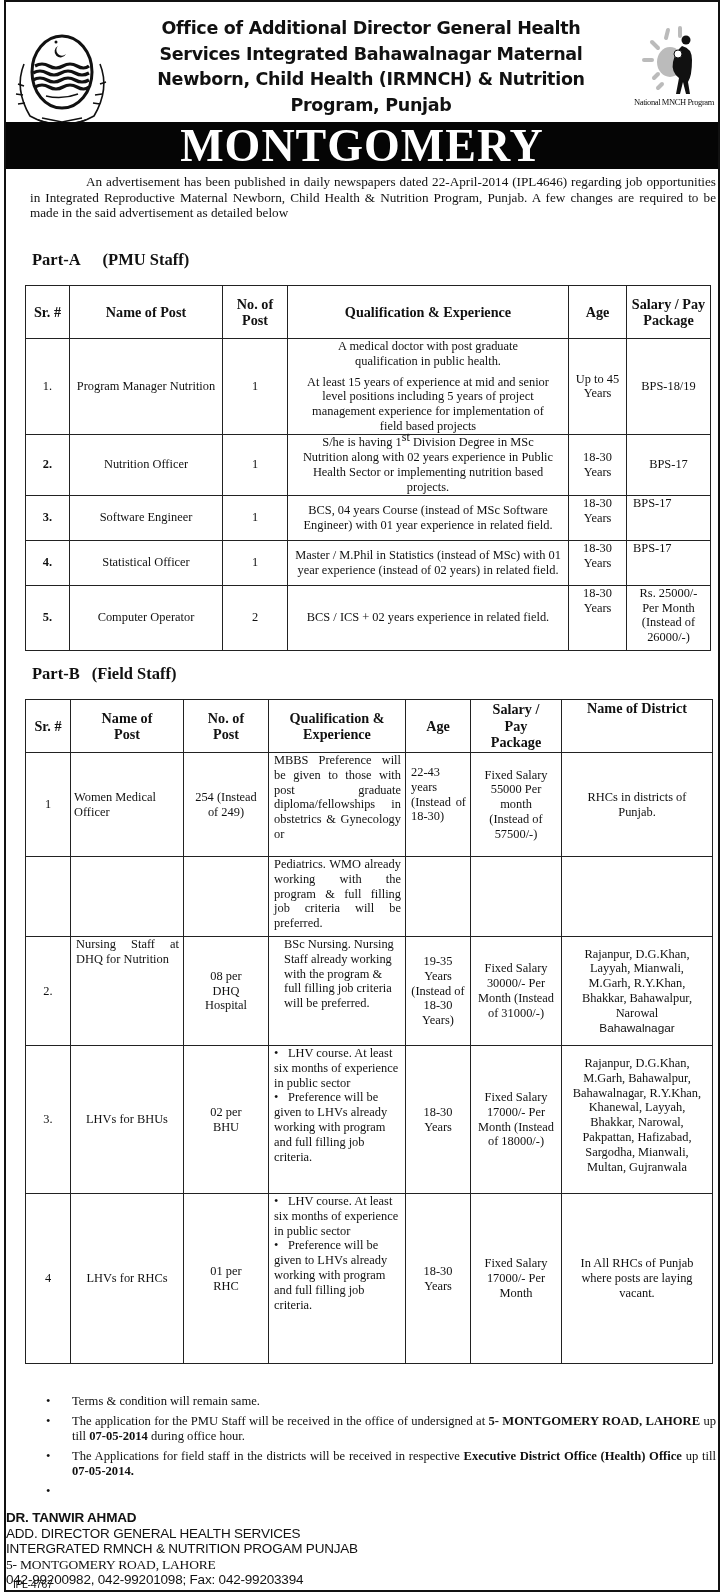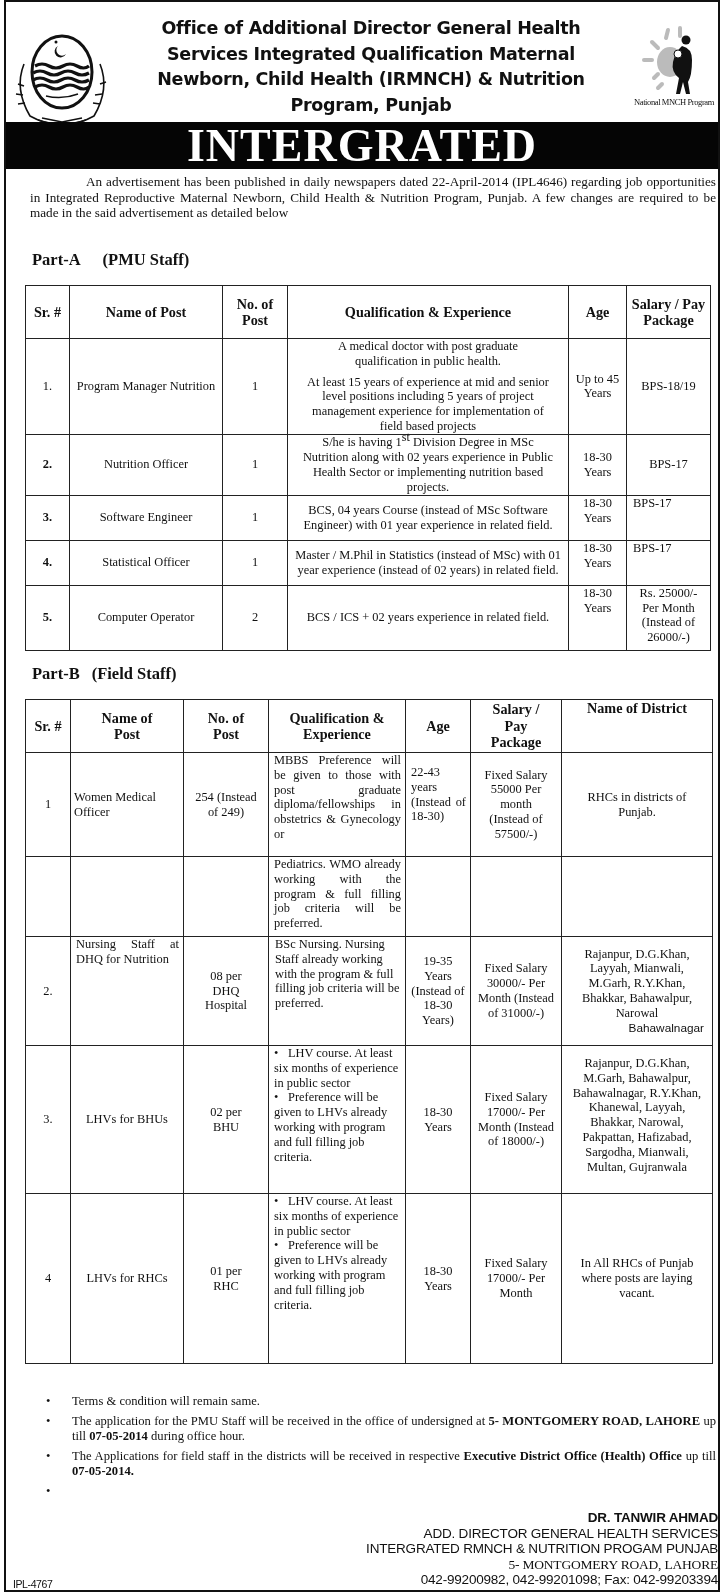--- a/index.html
+++ b/index.html
@@ -37,21 +37,21 @@
   th { font-weight: bold; font-size: 14.2px; line-height: 16.5px; }
   td.just { text-align: justify; vertical-align: top; padding: 0 4px 0 5px; }
   td.left { text-align: left; }
   td.top { vertical-align: top; }
   .ta { left: 19px; top: 283px; width: 685px; }
   .tb { left: 19px; top: 697px; width: 687px; }
   .bullet { display: inline-block; width: 14px; }
   .notes { position: absolute; left: 24px; top: 1392px; width: 686px; font-size: 12.6px; line-height: 15px; }
   .notes .ni { position: relative; padding-left: 42px; text-align: justify; margin-bottom: 5px; }
   .notes .ni .dot { position: absolute; left: 16px; top: 0; }
-  .sign { position: absolute; left: 0; top: 1508px; width: 712px; text-align: right;
+  .sign { position: absolute; left: 0; top: 1508px; width: 712px; text-align: left;
     font-family: "Liberation Sans", sans-serif; font-size: 13.5px; line-height: 15.5px; letter-spacing: -0.2px; }
   .sign .name { font-weight: bold; }
   .sign .addr { font-family: "Liberation Serif", serif; font-size: 13.5px; }
   .ipl { position: absolute; left: 7px; top: 1576px; font-family: "Liberation Sans", sans-serif; font-size: 10.5px; letter-spacing: -0.4px; }
   sup { font-size: 12px; line-height: 0; }
 </style>
 </head>
 <body>
 
 <div class="page">
@@ -71,21 +71,21 @@
       <g fill="none" stroke="#111" stroke-width="1.6">
         <path d="M16 40 q-10 25 6 52 q18 10 32 8"></path>
         <path d="M92 40 q10 25 -6 52 q-18 10 -32 8"></path>
         <path d="M10 60 l6 2 M8 70 l7 1 M10 80 l7 -1 M92 60 l6 -2 M94 70 l-7 1 M92 80 l-7 -1"></path>
         <path d="M30 96 q24 8 48 0 M34 102 l40 -8 M74 102 l-40 -8"></path>
       </g>
     </svg>
 
     <div class="head-title">
       <div>Office of Additional Director General Health</div>
-      <div>Services Integrated Qualification Maternal</div>
+      <div>Services Integrated Bahawalnagar Maternal</div>
       <div>Newborn, Child Health (IRMNCH) &amp; Nutrition</div>
       <div>Program, Punjab</div>
     </div>
 
     <div class="logo-right">
       <svg width="92" height="72" viewBox="0 0 92 72">
         <ellipse cx="42" cy="38" rx="13" ry="15" fill="#bbb"></ellipse>
         <g stroke="#bbb" stroke-width="4" stroke-linecap="round">
           <line x1="40" y1="6" x2="38" y2="14"></line>
           <line x1="52" y1="4" x2="52" y2="12"></line>
@@ -94,21 +94,21 @@
           <line x1="26" y1="54" x2="30" y2="50"></line>
           <line x1="30" y1="64" x2="34" y2="60"></line>
         </g>
         <circle cx="58" cy="16" r="4.5" fill="#111"></circle>
         <path d="M54 22 q10 2 10 14 q0 16 -4 22 l2 12 h-4 l-3 -12 l-3 12 h-4 l3 -16 q-8 -6 -6 -16 q2 -10 9 -16z" fill="#111"></path>
         <circle cx="50" cy="30" r="4" fill="#fff" stroke="#111" stroke-width="1"></circle>
       </svg>
       <div class="cap">National MNCH Program</div>
     </div>
 
-    <div class="banner">INTERGRATED</div>
+    <div class="banner">MONTGOMERY</div>
   </div>
 
   <div class="intro">An advertisement has been published in daily newspapers dated 22-April-2014 (IPL4646) regarding job opportunities in Integrated Reproductive Maternal Newborn, Child Health &amp; Nutrition Program, Punjab. A few changes are required to be made in the said advertisement as detailed below</div>
 
   <div class="part-title" style="top:248px;">
     <span>Part-A</span><span>(PMU Staff)</span>
   </div>
 
   <table class="ta">
     <colgroup>
@@ -213,26 +213,26 @@
       <td></td>
       <td class="just">Pediatrics. WMO already working with the program &amp; full filling job criteria will be preferred.</td>
       <td></td>
       <td></td>
       <td></td>
     </tr>
     <tr style="height:109px">
       <td>2.</td>
       <td class="just">Nursing Staff at DHQ for Nutrition</td>
       <td style="padding:0 14px">08 per DHQ Hospital</td>
-      <td class="left top" style="padding-left:6px">BSc Nursing. Nursing Staff already working with the program &amp; full filling job criteria will be preferred.</td>
+      <td class="left top" style="padding-left:15px">BSc Nursing. Nursing Staff already working with the program &amp; full filling job criteria will be preferred.</td>
       <td>19-35 Years (Instead of 18-30 Years)</td>
       <td style="padding:0 6px">Fixed Salary 30000/- Per Month (Instead of 31000/-)</td>
       <td style="padding:0 8px">
         <div>Rajanpur, D.G.Khan, Layyah, Mianwali, M.Garh, R.Y.Khan, Bhakkar, Bahawalpur, Narowal</div>
-        <div style="font-family:'Liberation Sans',sans-serif;font-size:11.8px;text-align:right;">Bahawalnagar</div>
+        <div style="font-family:'Liberation Sans',sans-serif;font-size:11.8px;">Bahawalnagar</div>
       </td>
     </tr>
     <tr style="height:148px">
       <td>3.</td>
       <td>LHVs for BHUs</td>
       <td style="padding:0 18px">02 per BHU</td>
       <td class="left top" style="padding-left:5px">
         <div><span class="bullet">•</span><span>LHV course. At least six months of experience in public sector</span></div>
         <div><span class="bullet">•</span><span>Preference will be given to LHVs already working with program and full filling job criteria.</span></div>
       </td>

